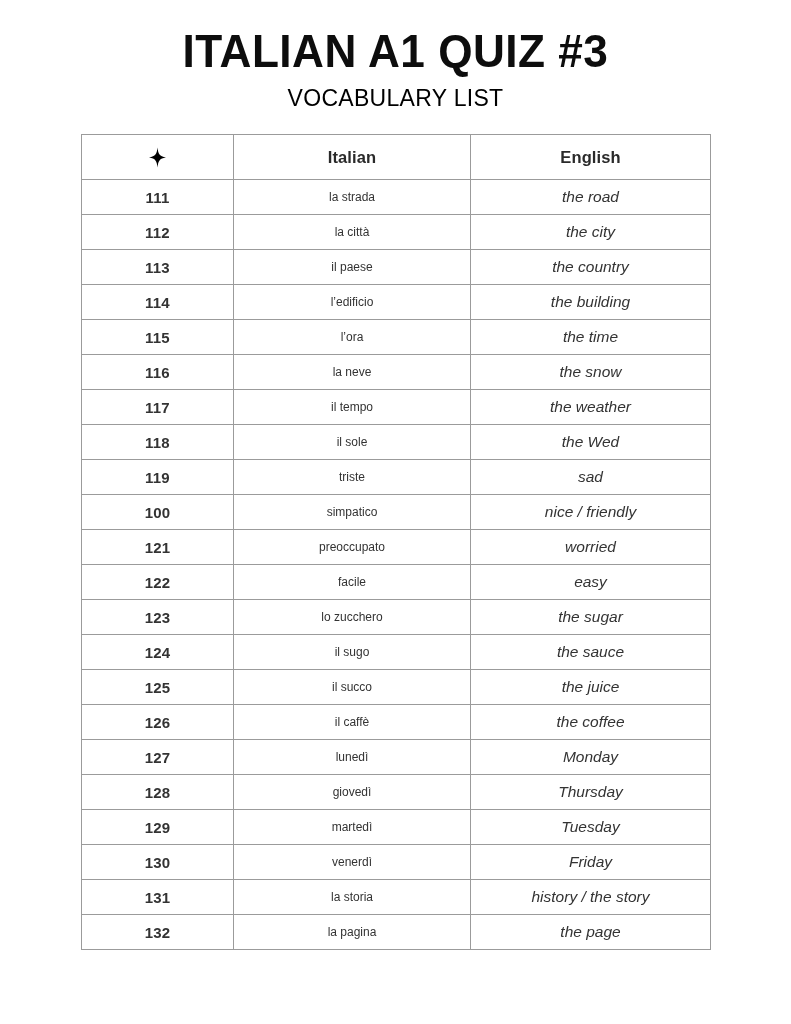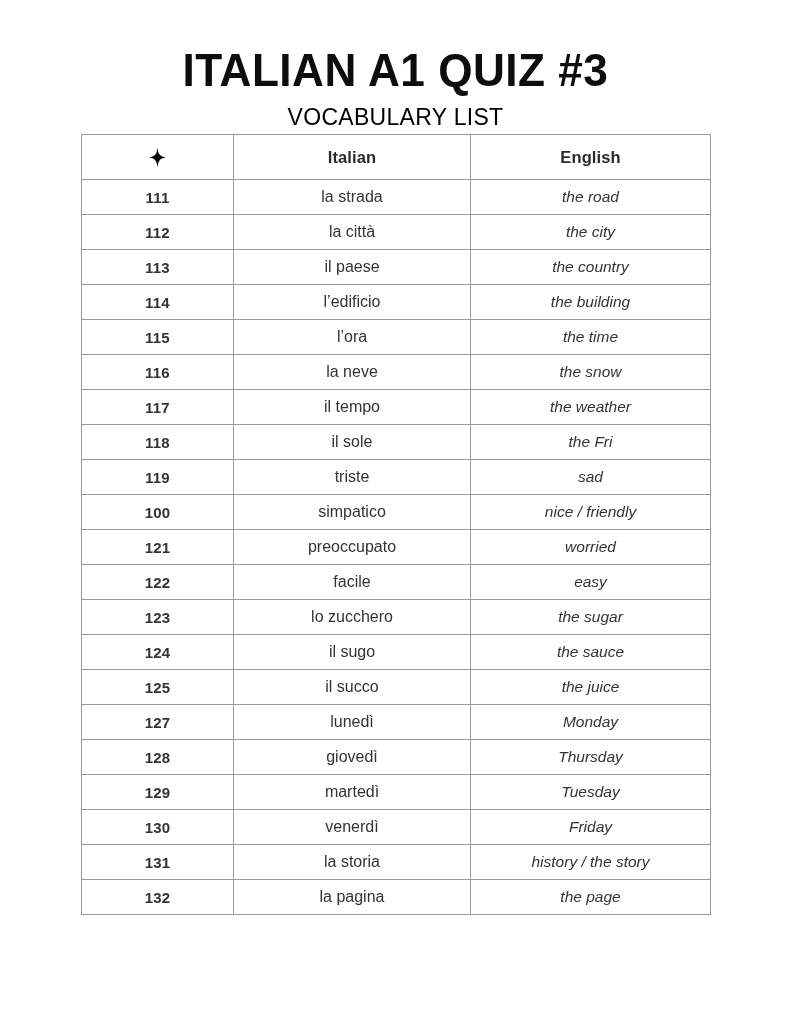--- a/index.html
+++ b/index.html
@@ -15,21 +15,21 @@
   }
   .page {
     position: relative;
     width: 791px;
     height: 1024px;
     background: #ffffff;
   }
 
   
   .title-block {
-    padding-top: 44px;
+    padding-top: 25px;
     text-align: center;
   }
   .quiz-title {
     margin: 0;
     font-family: "Liberation Sans Narrow", "Liberation Sans", "DejaVu Sans Condensed", sans-serif;
     font-size: 46px;
     line-height: 52px;
     font-weight: 700;
     letter-spacing: 0.5px;
     color: #0d0d0d;
@@ -100,21 +100,21 @@
   }
 
   
   td.num {
     font-size: 15px;
     font-weight: 700;
     color: #2f2f2f;
     letter-spacing: 0.2px;
   }
   td.it {
-    font-size: 16px;
+    font-size: 12px;
     font-weight: 400;
     color: #3a3a3a;
   }
   td.en {
     font-size: 15.5px;
     font-weight: 400;
     font-style: italic;
     color: #3a3a3a;
   }
 </style>
@@ -180,21 +180,21 @@
             <td class="en">the snow</td>
           </tr>
           <tr>
             <td class="num">117</td>
             <td class="it">il tempo</td>
             <td class="en">the weather</td>
           </tr>
           <tr>
             <td class="num">118</td>
             <td class="it">il sole</td>
-            <td class="en">the Fri</td>
+            <td class="en">the Wed</td>
           </tr>
           <tr>
             <td class="num">119</td>
             <td class="it">triste</td>
             <td class="en">sad</td>
           </tr>
           <tr>
             <td class="num">100</td>
             <td class="it">simpatico</td>
             <td class="en">nice / friendly</td>
@@ -218,20 +218,25 @@
             <td class="num">124</td>
             <td class="it">il sugo</td>
             <td class="en">the sauce</td>
           </tr>
           <tr>
             <td class="num">125</td>
             <td class="it">il succo</td>
             <td class="en">the juice</td>
           </tr>
           <tr>
+            <td class="num">126</td>
+            <td class="it">il caffè</td>
+            <td class="en">the coffee</td>
+          </tr>
+          <tr>
             <td class="num">127</td>
             <td class="it">lunedì</td>
             <td class="en">Monday</td>
           </tr>
           <tr>
             <td class="num">128</td>
             <td class="it">giovedì</td>
             <td class="en">Thursday</td>
           </tr>
           <tr>

